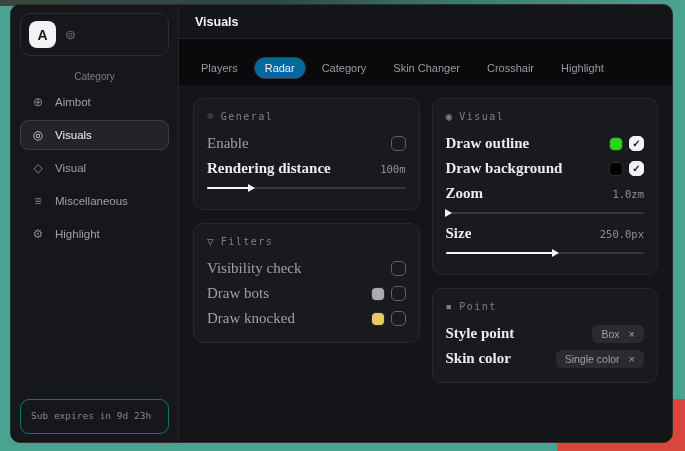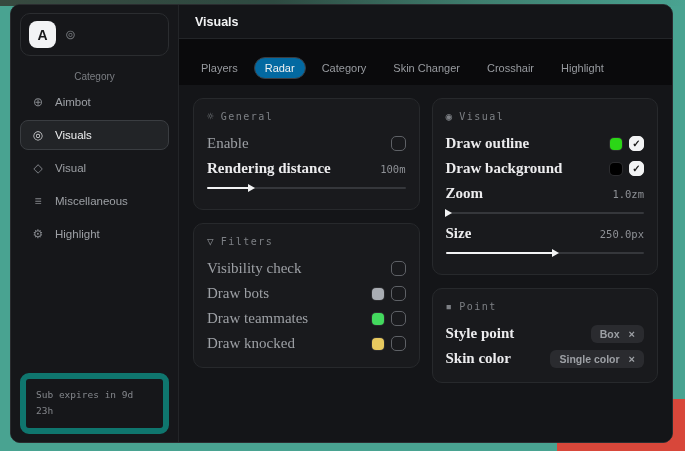--- a/index.html
+++ b/index.html
@@ -35,21 +35,21 @@
   .cat-label { color:#7b7e83; font-size:10px; margin:15px 5px 5px;text-align:center; }
 
   .nav { display:flex; flex-direction:column; gap:3px; }
   .nav-item { display:flex; align-items:center; gap:10px; padding:7px 10px;
     color:#9da0a5; font-size:11.5px; border-radius:8px; border:1px solid transparent; cursor:pointer; }
   .nav-item .nicon { width:14px; text-align:center; font-size:12px; color:#83868b; }
   .nav-item.active { background:#222427; border-color:#3a3d41; color:#f0f1f2; }
   .nav-item.active .nicon { color:#d8d9db; }
 
   .side-spacer { flex:1; }
-  .session-card { border:6px solid #0f766e; border-radius:9px; padding:8px 10px;
+  .session-card { border:1px solid #0f766e; border-radius:9px; padding:8px 10px;
     font-family:"DejaVu Sans Mono", monospace; font-size:9.5px; line-height:1.75; }
   .session-line1 { color:#84878c; }
   .session-line2 { color:#b8bbbf; }
 
   
   .main { flex:1; display:flex; flex-direction:column; background:#141518; min-width:0; }
   .main-header { padding:10px 16px 9px; border-bottom:1px solid #232528; }
   .main-title { font-size:12.5px; font-weight:bold; color:#f2f3f4; }
 
   .tabbar { background:#0a0a0c; padding:6px 11px; display:flex; gap:5px; align-items:center; }
@@ -79,21 +79,21 @@
   .checkbox.checked { background:#f2f3f4; border-color:#f2f3f4; color:#141414; font-weight:bold; }
 
   .value { font-family:"DejaVu Sans Mono", monospace; font-size:10.5px; color:#8e9196; }
   .slider { position:relative; height:9px; margin:3px 0 5px; cursor:pointer; }
   .slider .track { position:absolute; left:0; right:0; top:3.5px; height:2px; background:#35373b; border-radius:1px; }
   .slider .fill  { position:absolute; left:0; top:3.5px; height:2px; background:#f2f3f4; border-radius:1px; }
   .slider .thumb { position:absolute; top:0.5px; width:0; height:0;
     border-left:7px solid #f2f3f4; border-top:4px solid transparent; border-bottom:4px solid transparent; }
 
   .tag { background:#2a2b2f; border-radius:6px; padding:3px 9px; font-size:10.5px; color:#9da0a5;
-    display:flex; align-items:center; gap:9px; cursor:pointer;font-weight:bold; }
+    display:flex; align-items:center; gap:9px; cursor:pointer; }
   .tag .tag-x { font-size:11px; color:#9da0a5; cursor:pointer; }
 </style>
 </head>
 <body>
 
 <div class="bg-top"></div>
 <div class="bg-red"></div>
 
 <div class="window">
 
@@ -189,27 +189,20 @@
             </span>
           </div>
           <div class="row">
             <span class="lbl">Draw bots</span>
             <span class="ctrls">
               <span class="swatch" style="background: rgb(169, 173, 179);"></span>
               <span class="checkbox"></span>
             </span>
           </div>
           <div class="row">
-            <span class="lbl">Draw teammates</span>
-            <span class="ctrls">
-              <span class="swatch" style="background: rgb(67, 217, 94);"></span>
-              <span class="checkbox"></span>
-            </span>
-          </div>
-          <div class="row">
             <span class="lbl">Draw knocked</span>
             <span class="ctrls">
               <span class="swatch" style="background: rgb(231, 201, 95);"></span>
               <span class="checkbox"></span>
             </span>
           </div>
         </div>
 
       </div>
 

